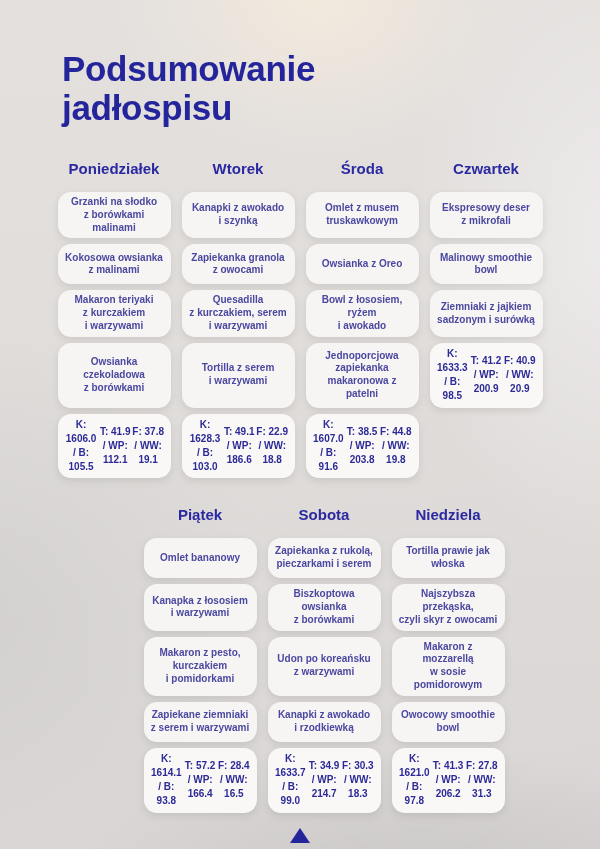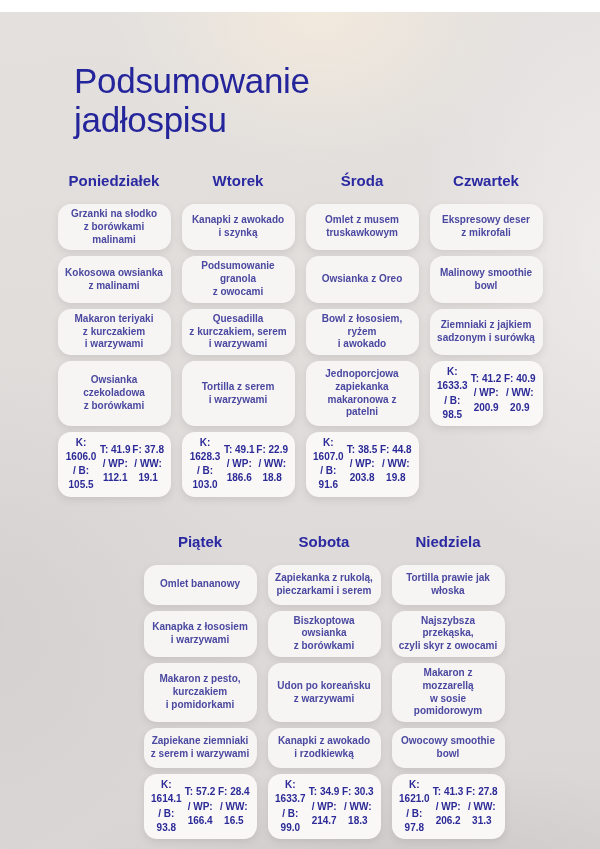--- a/index.html
+++ b/index.html
@@ -11,29 +11,29 @@
   .page {
     width:600px; height:849px; box-sizing:border-box;
     background:
       radial-gradient(ellipse 300px 230px at 53% 0%, rgba(243,234,221,0.95), rgba(243,234,221,0) 70%),
       radial-gradient(ellipse 280px 430px at 102% 28%, rgba(241,239,238,0.75), rgba(241,239,238,0) 75%),
       radial-gradient(ellipse 430px 390px at -6% 72%, rgba(203,201,200,0.55), rgba(203,201,200,0) 70%),
       radial-gradient(ellipse 520px 180px at 70% 103%, rgba(188,186,185,0.5), rgba(188,186,185,0) 70%),
       linear-gradient(175deg, #e3e0de 0%, #e0dddb 40%, #d9d6d5 100%);
   }
   .title {
-    margin:12px; padding:50px 0 0 62px;
-    font-size:35px; line-height:1.1; font-weight:400; letter-spacing:-0.3px;
+    margin:0; padding:50px 0 0 62px;
+    font-size:35px; line-height:1.1; font-weight:700; letter-spacing:-0.3px;
     color:#24249b; white-space:pre-line;
   }
   .week {
     display:grid; column-gap:11px; row-gap:6px; justify-content:center;
   }
   .week-1 { grid-template-columns:repeat(4, 113px); margin-top:33px; }
-  .week-2 { grid-template-columns:repeat(3, 113px); margin-top:36px;padding-left:48px; }
+  .week-2 { grid-template-columns:repeat(3, 113px); margin-top:28px;padding-left:48px; }
   .day {
     margin:0 0 9px 0; font-size:15px; font-weight:800; color:#2b29a1;
     text-align:center; align-self:end;
   }
   .card {
     background:#f7f5f3; border-radius:13px; box-sizing:border-box;
     box-shadow:0 3px 7px rgba(110,105,100,0.17);
     display:flex; align-items:center; justify-content:center;
     text-align:center; padding:4px 6px; min-height:40px;
     font-size:10px; font-weight:600; color:#4a48a0; line-height:1.28;
@@ -71,21 +71,21 @@
 z borówkami malinami</div>
     <div class="card">Kanapki z awokado
 i szynką</div>
     <div class="card">Omlet z musem
 truskawkowym</div>
     <div class="card">Ekspresowy deser
 z mikrofali</div>
 
     <div class="card">Kokosowa owsianka
 z malinami</div>
-    <div class="card">Podsumowanie granola
+    <div class="card">Zapiekanka granola
 z owocami</div>
     <div class="card">Owsianka z Oreo</div>
     <div class="card">Malinowy smoothie
 bowl</div>
 
     <div class="card">Makaron teriyaki
 z kurczakiem
 i warzywami</div>
     <div class="card">Quesadilla
 z kurczakiem, serem

